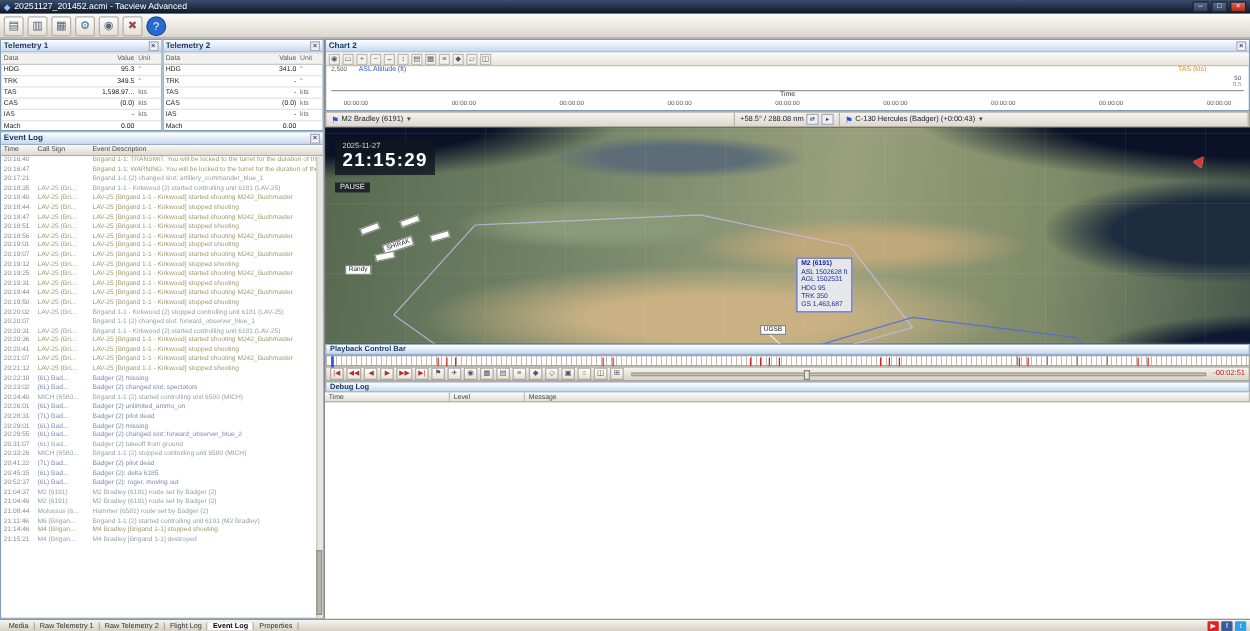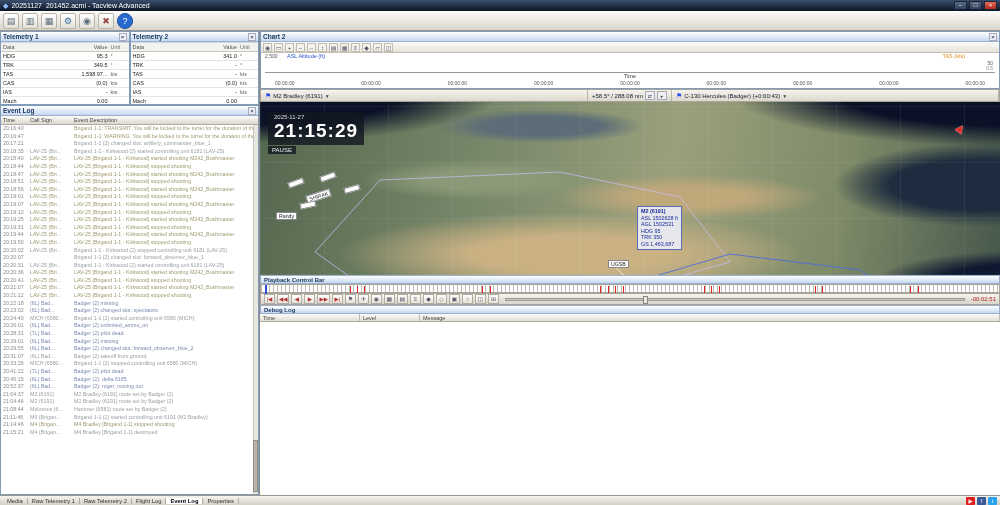--- a/index.html
+++ b/index.html
@@ -82,21 +82,21 @@
       radial-gradient(25% 18% at 30% 45%, #8a9a78 30%, rgba(138,154,120,0) 65%),
       linear-gradient(100deg, #55684f 0%, #77876a 30%, #9aa07c 55%, #7e8a68 78%, #46584c 100%);
   }
   .mapgrid { position:absolute; inset:0;
     background-image:
       repeating-linear-gradient(90deg, rgba(255,255,255,.06) 0 1px, transparent 1px 64px),
       repeating-linear-gradient(0deg, rgba(255,255,255,.06) 0 1px, transparent 1px 56px); }
   .routes { position:absolute; inset:0; }
   .clock { position:absolute; left:8px; top:10px; background:rgba(18,22,32,.8); color:#fff; padding:2px 6px 3px; }
   .clockdate { font-size:6px; color:#ddd; }
-  .clocktime { font-size:19px; font-weight:bold; letter-spacing:1px; }
+  .clocktime { font-size:15px; font-weight:bold; letter-spacing:1px; }
   .pausebox { position:absolute; left:8px; top:44px; background:rgba(18,22,32,.8); color:#eee; font-size:6px; padding:1px 4px; }
   .chip { position:absolute; background:#fff; border:1px solid #888; color:#222; font-size:5.2px; line-height:6px; padding:0 2px; white-space:nowrap; }
   .chip.blank { width:16px; height:6px; }
   .datablock { position:absolute; left:377px; top:104px; background:rgba(238,242,255,.85); border:1px solid #5a6ab8; color:#1a2a9a; font-size:5.4px; line-height:6.6px; padding:1px 3px; white-space:nowrap; }
   .compass { position:absolute; left:694px; top:18px; color:#e03030; font-size:14px; transform:rotate(38deg); text-shadow:0 0 1px #fff; }
 
   
   .pbhead, .dbghead { height:9px; background:linear-gradient(#ffffff,#c6d8f0); border:1px solid #9ab0cc; font-size:6px; color:#17365e; font-weight:bold; line-height:8px; padding:0 3px; flex:0 0 auto; }
   .timeline { height:9px; background:#fff; border:1px solid #a8a49a; position:relative; flex:0 0 auto;
     background-image:

